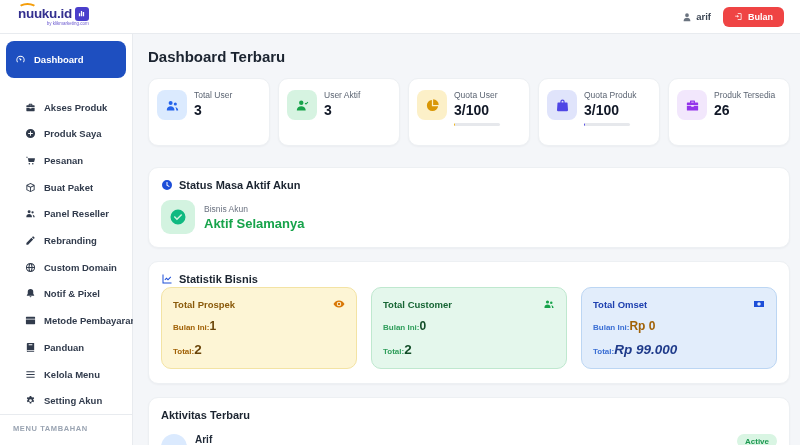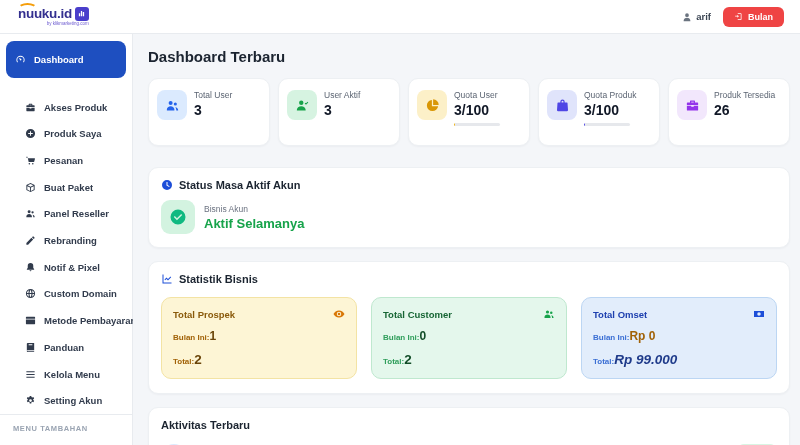--- a/index.html
+++ b/index.html
@@ -62,21 +62,21 @@
   .status-card { margin-top:21px; padding-bottom:13px; }
   .status-row { display:flex; gap:9px; margin-top:9px; align-items:center; }
   .status-ic { width:34px; height:34px; border-radius:9px; background:#d3f3e0;
     display:flex; align-items:center; justify-content:center; color:#10b981; }
   .status-ic svg { width:18px; height:18px; }
   .status-label { font-size:8.5px; color:#6b7280; }
   .status-value { font-size:13px; font-weight:800; margin-top:2px; }
 
   
   .stats-card { margin-top:13px; padding-bottom:14px; }
-  .box-row { display:grid; grid-template-columns:repeat(3,1fr); gap:14px; margin-top:12px; }
+  .box-row { display:grid; grid-template-columns:repeat(3,1fr); gap:14px; margin-top:2px; }
   .bbox { border:1px solid; border-radius:10px; padding:10px 11px 11px; }
   .bbox-head { display:flex; align-items:center; justify-content:space-between; }
   .bbox-title { font-size:9.5px; font-weight:800; }
   .bbox-head svg { width:12px; height:12px; }
   .bbox-r { display:flex; align-items:baseline; justify-content:flex-start; margin-top:9px; }
   .bbox-rl { font-size:8px; font-weight:600; }
   .bbox-rv { font-size:12px; font-weight:800; }
   .bbox-r.big .bbox-rv { font-size:13.5px; }
 
   
@@ -245,29 +245,29 @@
       <span>Panel Reseller</span>
     </div>
     <div class="side-item">
       <svg class="icn">
           <use href="#sym-pen"></use>
         </svg>
       <span>Rebranding</span>
     </div>
     <div class="side-item">
       <svg class="icn">
+          <use href="#sym-globe"></use>
+        </svg>
+      <span>Custom Domain</span>
+    </div>
+    <div class="side-item">
+      <svg class="icn">
           <use href="#sym-bell"></use>
         </svg>
       <span>Notif &amp; Pixel</span>
-    </div>
-    <div class="side-item">
-      <svg class="icn">
-          <use href="#sym-globe"></use>
-        </svg>
-      <span>Custom Domain</span>
     </div>
     <div class="side-item">
       <svg class="icn">
           <use href="#sym-credit-card"></use>
         </svg>
       <span>Metode Pembayaran</span>
     </div>
     <div class="side-item">
       <svg class="icn">
           <use href="#sym-book"></use>

